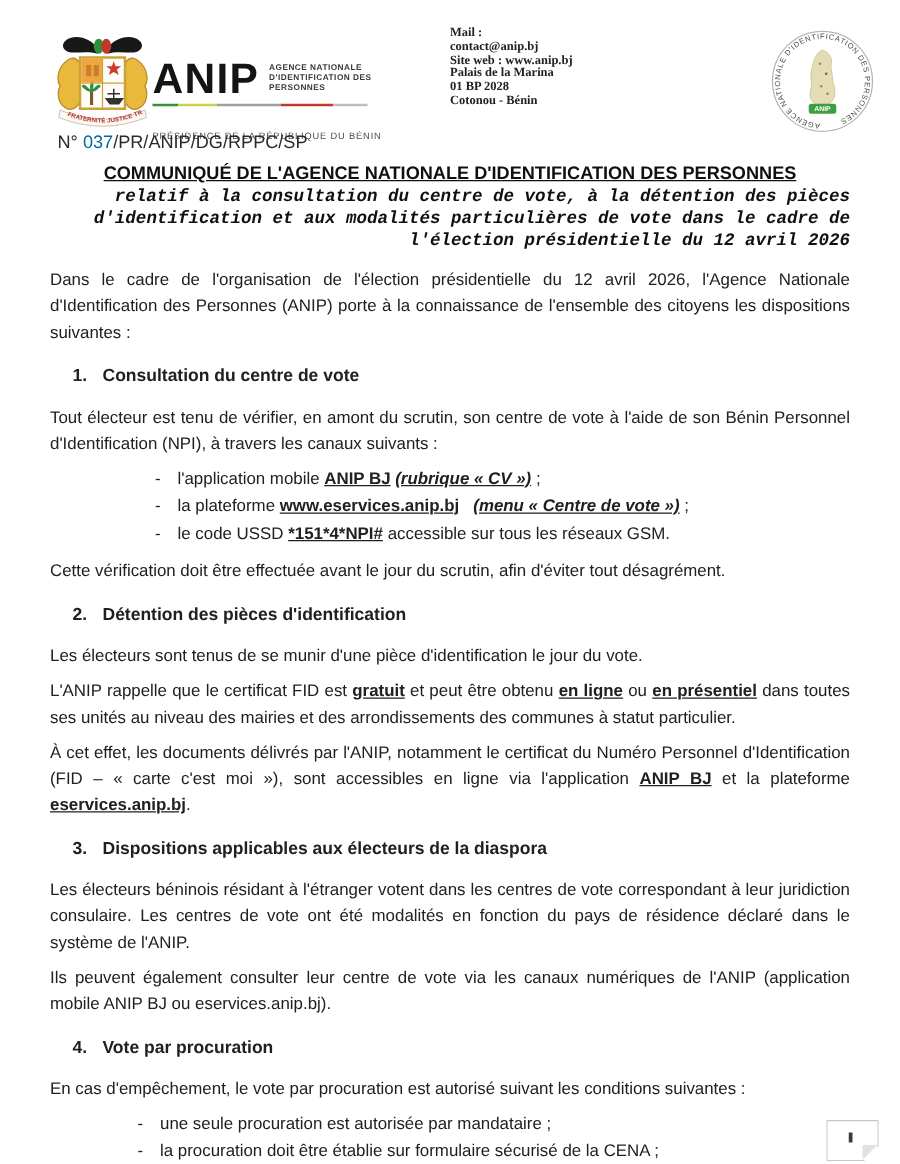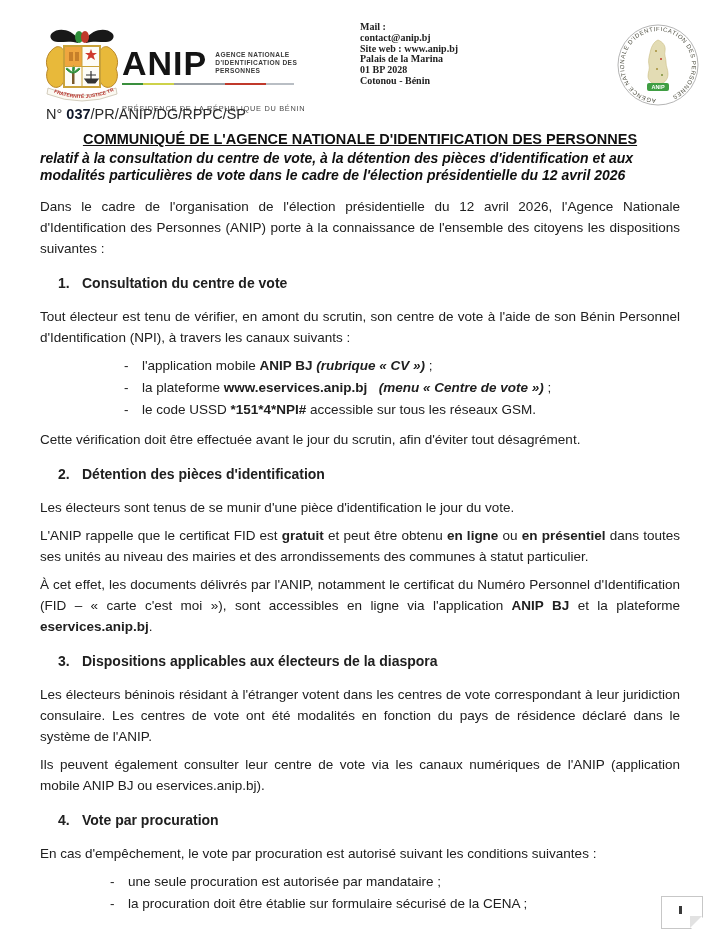--- a/index.html
+++ b/index.html
@@ -14,37 +14,37 @@
   .anip-acronym{font-size:34px;font-weight:700;letter-spacing:1px;color:#141414;line-height:34px;}
   .anip-name{padding-top:5px;font-size:6.6px;font-weight:700;color:#3a3a3a;letter-spacing:.4px;line-height:8px;}
   .anip-divider{margin-top:3px;height:2px;width:172px;
     background:linear-gradient(90deg,#3a8f3d 0 12%,#cdd24a 12% 30%,#9aa0a6 30% 60%,#c0392b 60% 84%,#b9bec4 84% 100%);}
   .anip-tagline{margin-top:19px;font-size:7.4px;color:#4a4a4a;letter-spacing:.7px;white-space:nowrap;}
   .hdr-contact{position:absolute;left:360px;top:22px;width:246px;text-align:left;
     font-family:"Liberation Serif","DejaVu Serif",serif;font-weight:700;font-size:10px;line-height:10.8px;color:#222;}
   .hdr-seal{position:absolute;left:616px;top:23px;width:84px;height:84px;}
   
   .ref-line{position:absolute;left:46px;top:106px;font-size:14.5px;color:#2a2a2a;}
-  .ref-number{color:#0f172a;font-weight:700;}
+  .ref-number{color:#0369a1;font-weight:400;}
   
   .doc-main{position:absolute;left:40px;right:40px;top:131px;font-size:13.5px;line-height:21px;}
   .doc-title{text-align:center;font-weight:700;font-size:14.5px;line-height:17.5px;color:#101010;
     text-decoration:underline;margin:0;}
-  .doc-subtitle{text-align:left;font-weight:700;font-style:italic;font-size:14px;line-height:17.5px;
-    color:#101010;margin:1px 0 0 0;}
+  .doc-subtitle{text-align:right;font-weight:700;font-style:italic;font-size:14px;line-height:17.5px;
+    color:#101010;margin:1px 0 0 0;font-family:Liberation Mono, monospace;}
   .doc-intro{text-align:justify;margin:11px 0 7px 0;}
   p.para{text-align:justify;margin:7px 0;}
   .sec-heading{display:flex;gap:12px;font-weight:700;font-size:14px;margin:14px 0 12px 0;padding-left:18px;}
   .sec-heading .num{min-width:12px;}
   ul.dash{list-style:none;margin:1px 0 8px 0;padding:0;}
   ul.dash li{position:relative;line-height:22px;text-align:left;}
   ul.dash.wide li{margin-left:102px;}
   ul.dash.narrow li{margin-left:88px;}
   ul.dash li::before{content:"-";position:absolute;left:-18px;color:#202020;}
-  .b{font-weight:700;} .i{font-style:italic;}
+  .b{font-weight:700;text-decoration:underline;} .i{font-style:italic;}
   
   .curl{position:absolute;left:661px;top:896px;width:40px;height:31px;background:#fff;
     border:1px solid #c7c7c7;box-shadow:0 1px 2px rgba(0,0,0,.10);
     clip-path:polygon(0 0,100% 0,100% calc(100% - 12px),calc(100% - 12px) 100%,0 100%);cursor:pointer;}
   .curl .fold{position:absolute;right:0;bottom:0;width:0;height:0;
     border-style:solid;border-width:12px 12px 0 0;border-color:#e2e2e2 transparent transparent transparent;}
   .curl .glyph{position:absolute;left:17px;top:9px;width:3px;height:8px;background:#3a3a3a;}
   svg text{font-family:"Liberation Sans","DejaVu Sans",sans-serif;}
 </style>
 </head>

